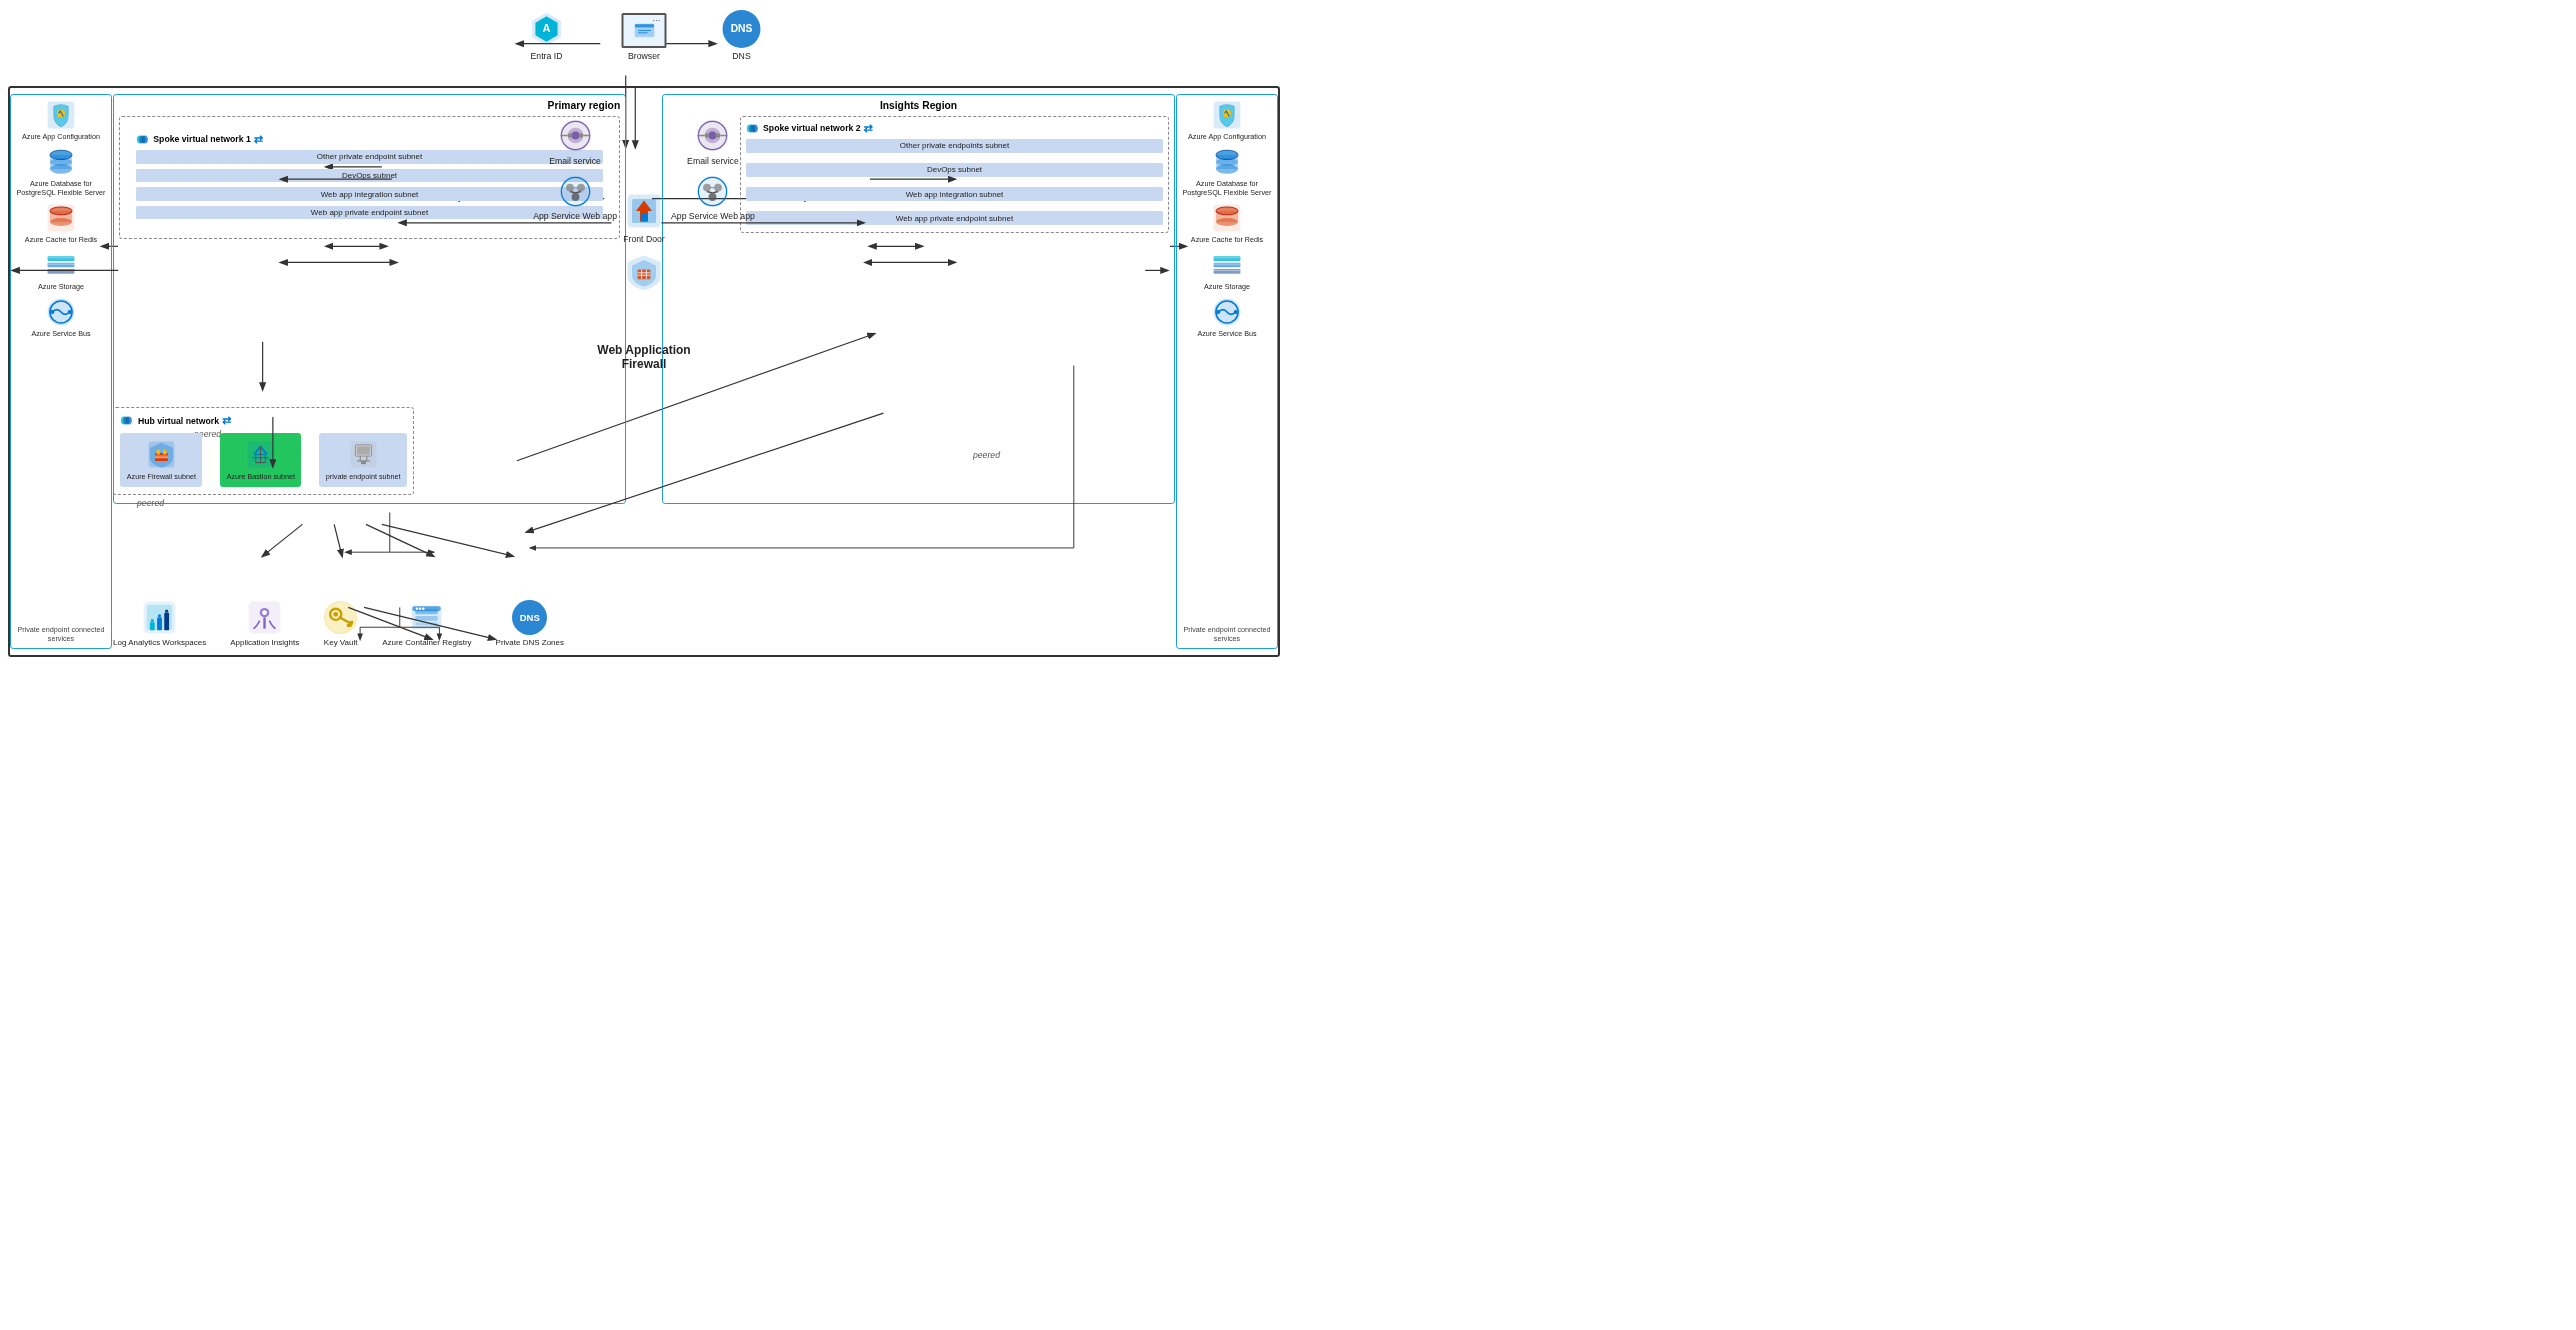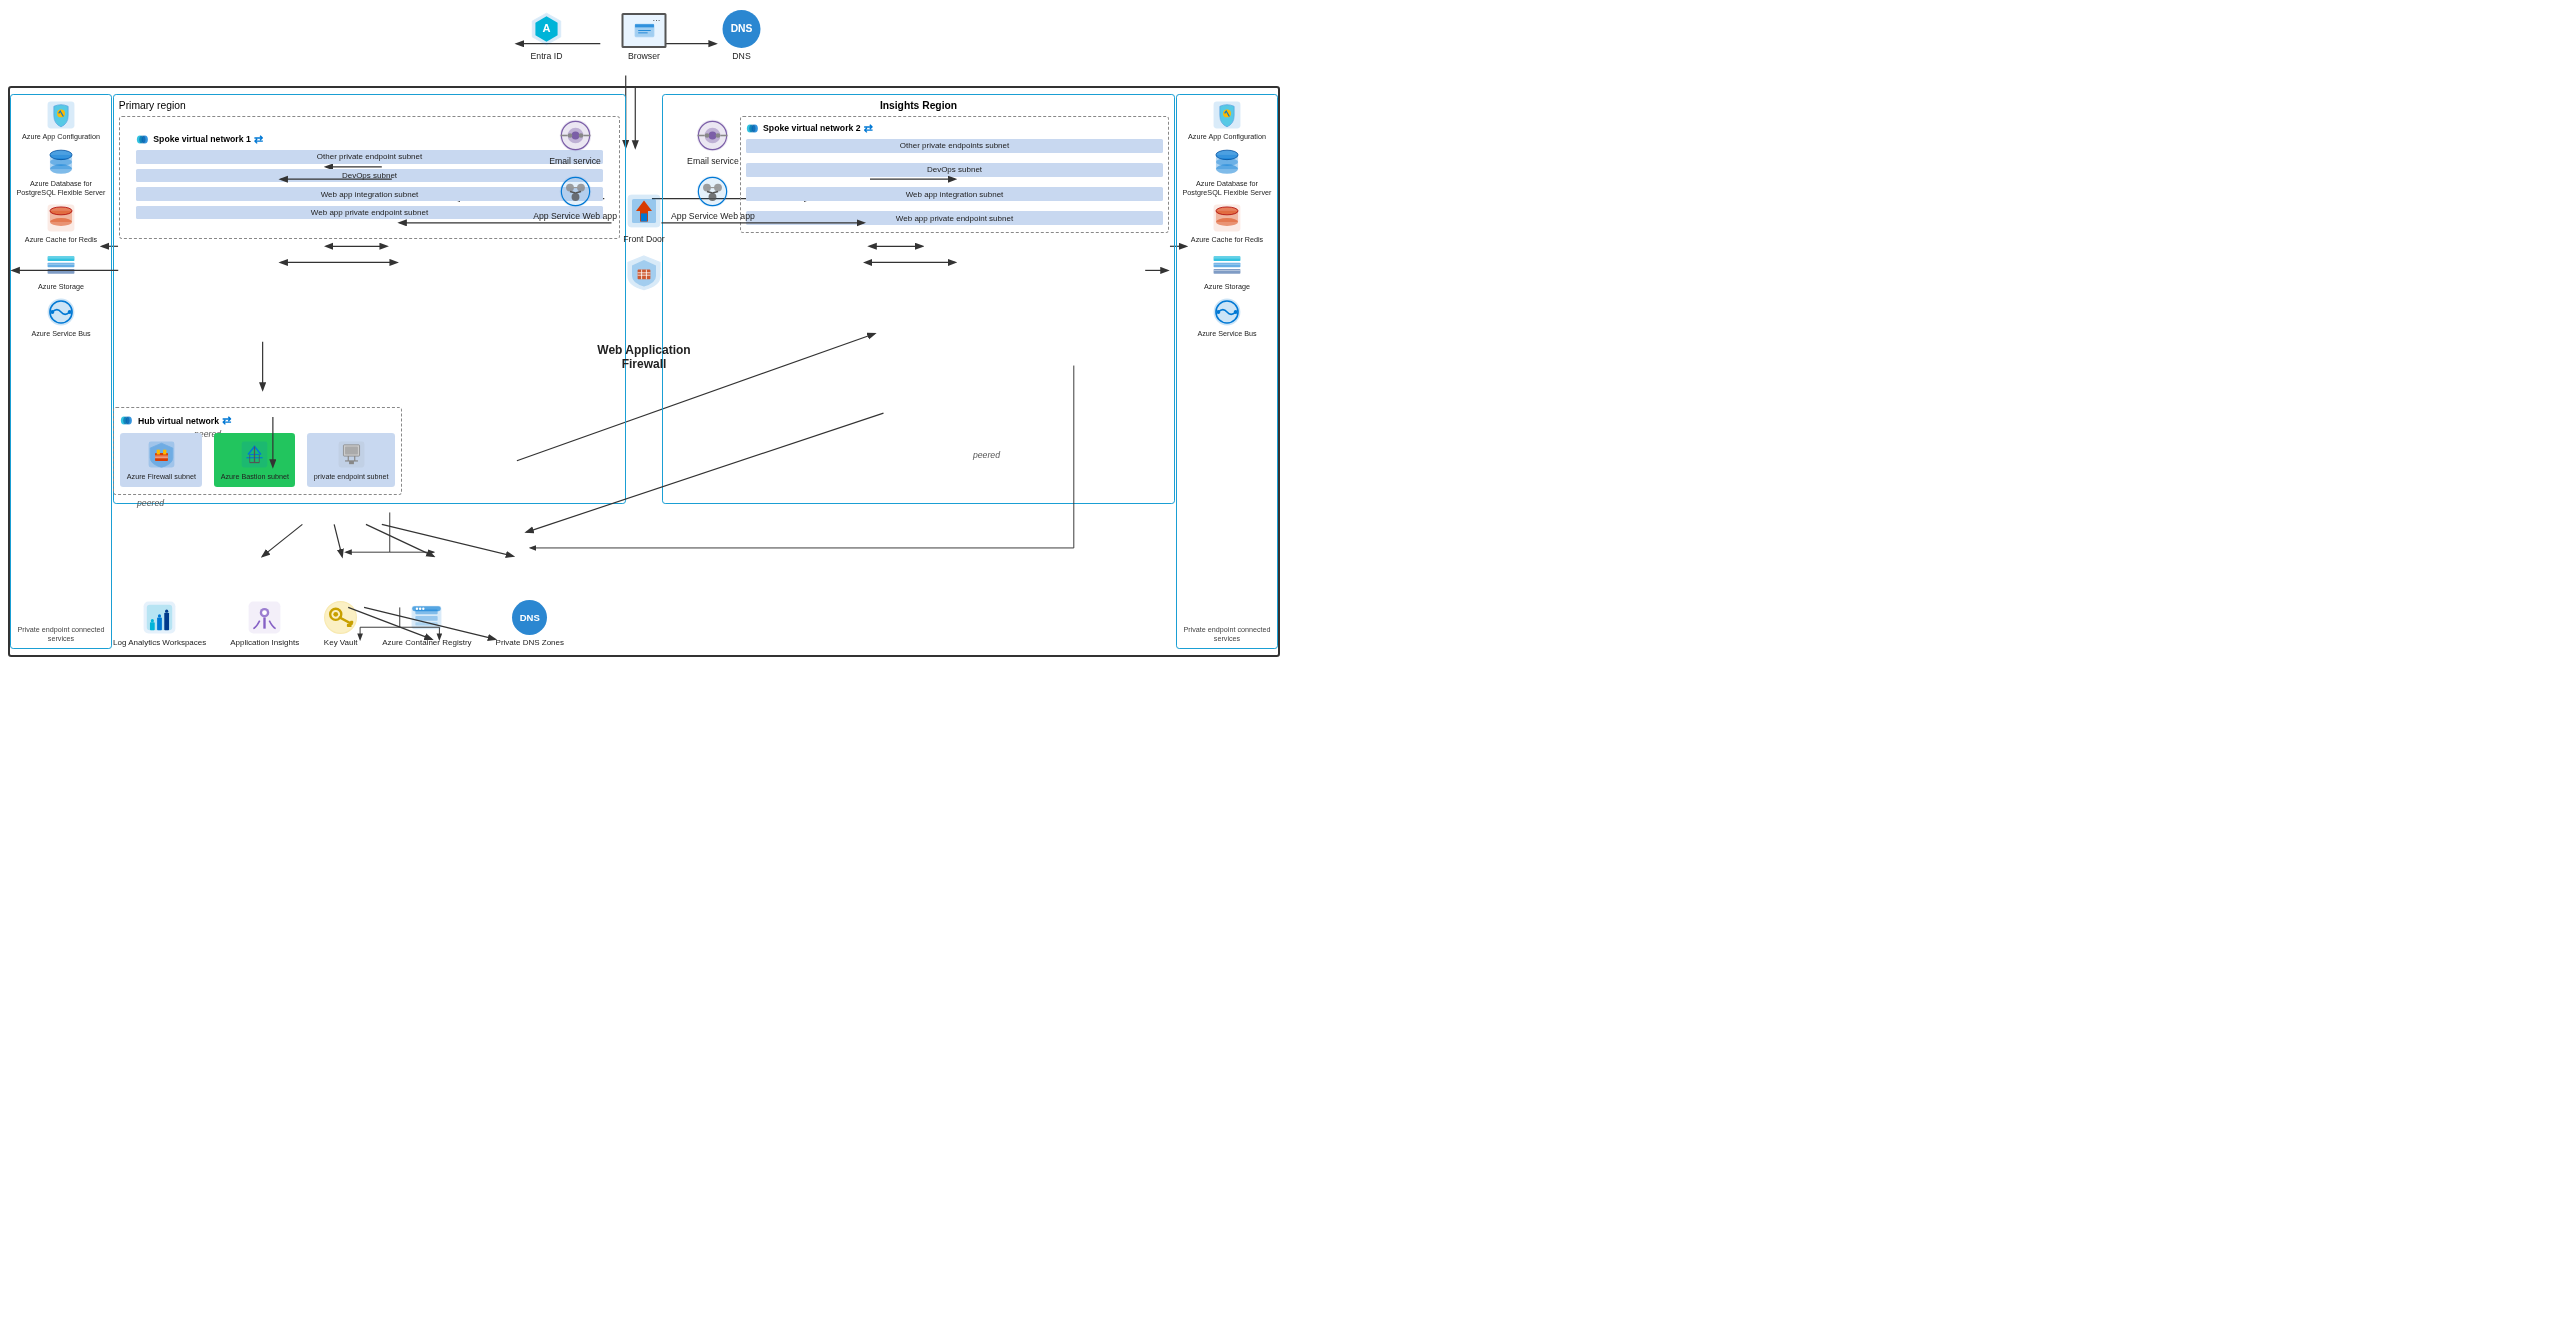--- a/index.html
+++ b/index.html
@@ -134,21 +134,21 @@
       <div class="dns-circle">
         <span>DNS</span>
       </div>
       <span class="label">DNS</span>
     </div>
   </div>
 
   <div style="position:absolute;top:86px;left:8px;right:8px;bottom:8px;border:2px solid #333;border-radius:3.2px;">
 
     <div style="position:absolute;top:6.4px;left:103px;right:652px;bottom:151px;border:1.6px solid #1a9fd4;border-radius:3.2px;padding:4.8px;">
-      <div style="font-weight:400;font-size:10.3px;text-align:left;margin-bottom:4.8px;">Primary region</div>
+      <div style="font-weight:700;font-size:10.3px;text-align:right;margin-bottom:4.8px;">Primary region</div>
 
       <div style="border:0.8px dashed #888;border-radius:3.2px;padding:16px;margin-bottom:17px;">
         <div style="font-size:8.7px;font-weight:600;margin-bottom:4px;display:flex;align-items:center;gap:3.2px;">
           <svg width="14.3" height="11" viewBox="0 0 18 14">
             <ellipse cx="5" cy="7" rx="4" ry="5" fill="#00b4d8" opacity="0.8"></ellipse>
             <ellipse cx="11" cy="7" rx="4" ry="5" fill="#0078d4" opacity="0.8"></ellipse>
             <ellipse cx="8" cy="7" rx="4" ry="5" fill="#005a9e" opacity="0.6"></ellipse>
           </svg>
           <span>Spoke virtual network 1</span>
           <span style="font-size:11px;color:#0078d4;">⇄</span>
@@ -276,21 +276,21 @@
       <div style="border:0.8px dashed #888;border-radius:3.2px;padding:6.4px;display:inline-block;min-width:278px;">
         <div style="font-size:8.7px;font-weight:600;margin-bottom:6.4px;display:flex;align-items:center;gap:3.2px;">
           <svg width="14.3" height="11" viewBox="0 0 18 14">
             <ellipse cx="5" cy="7" rx="4" ry="5" fill="#00b4d8" opacity="0.8"></ellipse>
             <ellipse cx="11" cy="7" rx="4" ry="5" fill="#0078d4" opacity="0.8"></ellipse>
             <ellipse cx="8" cy="7" rx="4" ry="5" fill="#005a9e" opacity="0.6"></ellipse>
           </svg>
           <span>Hub virtual network</span>
           <span style="font-size:11px;color:#0078d4;">⇄</span>
         </div>
-        <div style="display:flex;gap:12px;">
+        <div style="display:flex;gap:18px;">
 
           <div style="background:#c8d8f0;border-radius:3.2px;padding:6.4px;text-align:center;min-width:72px;display:flex;flex-direction:column;align-items:center;gap:3.2px;">
             <svg width="29" height="29" viewBox="0 0 36 36">
               <rect x="2" y="2" width="32" height="32" rx="3" fill="#0078d4" opacity="0.2"></rect>
               <path d="M18 4 L32 10 L32 22 Q32 30 18 34 Q4 30 4 22 L4 10 Z" fill="#0078d4" opacity="0.3" stroke="#0078d4" stroke-width="1"></path>
               <rect x="10" y="16" width="16" height="10" rx="1" fill="#d83b01"></rect>
               <rect x="12" y="12" width="4" height="6" fill="#ffb900"></rect>
               <rect x="20" y="12" width="4" height="6" fill="#ffb900"></rect>
               <line x1="10" y1="20" x2="26" y2="20" stroke="#fff" stroke-width="0.8"></line>
               <line x1="10" y1="22" x2="26" y2="22" stroke="#fff" stroke-width="0.8"></line>

